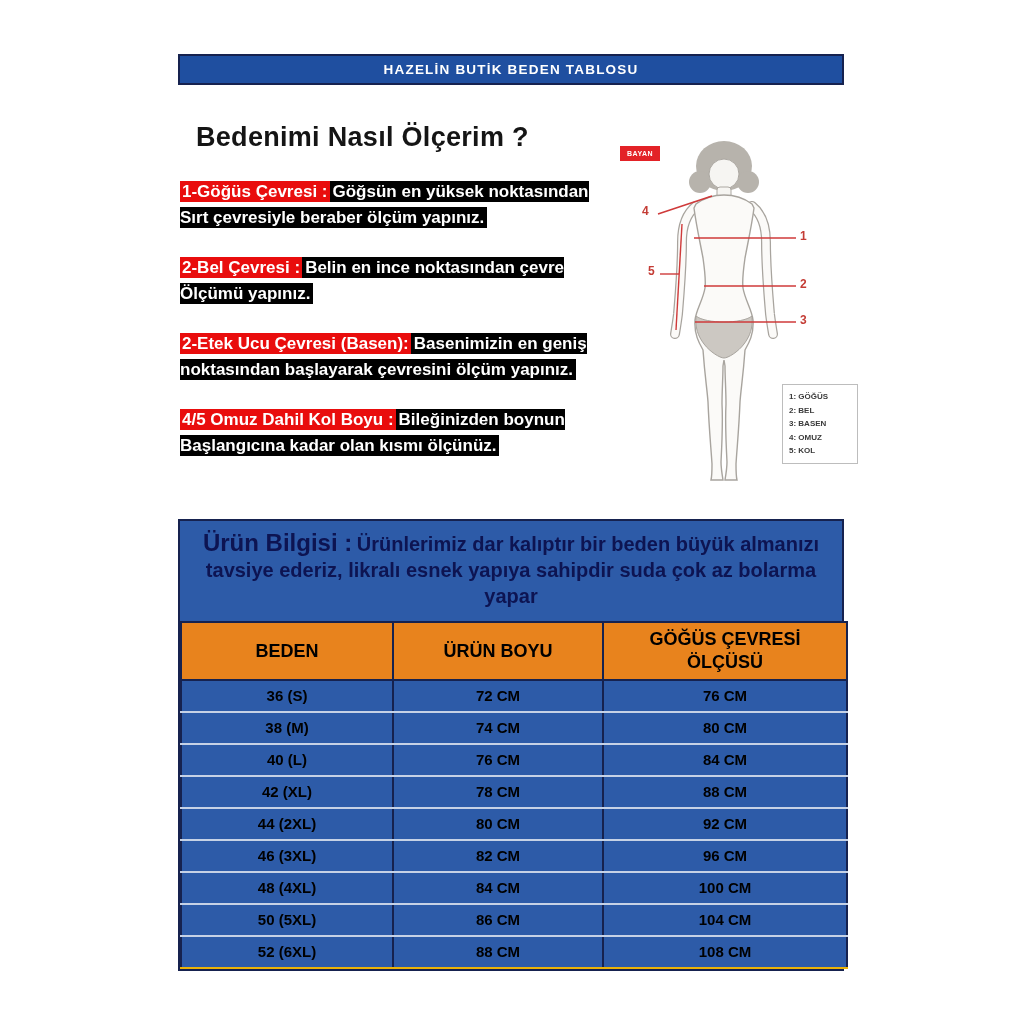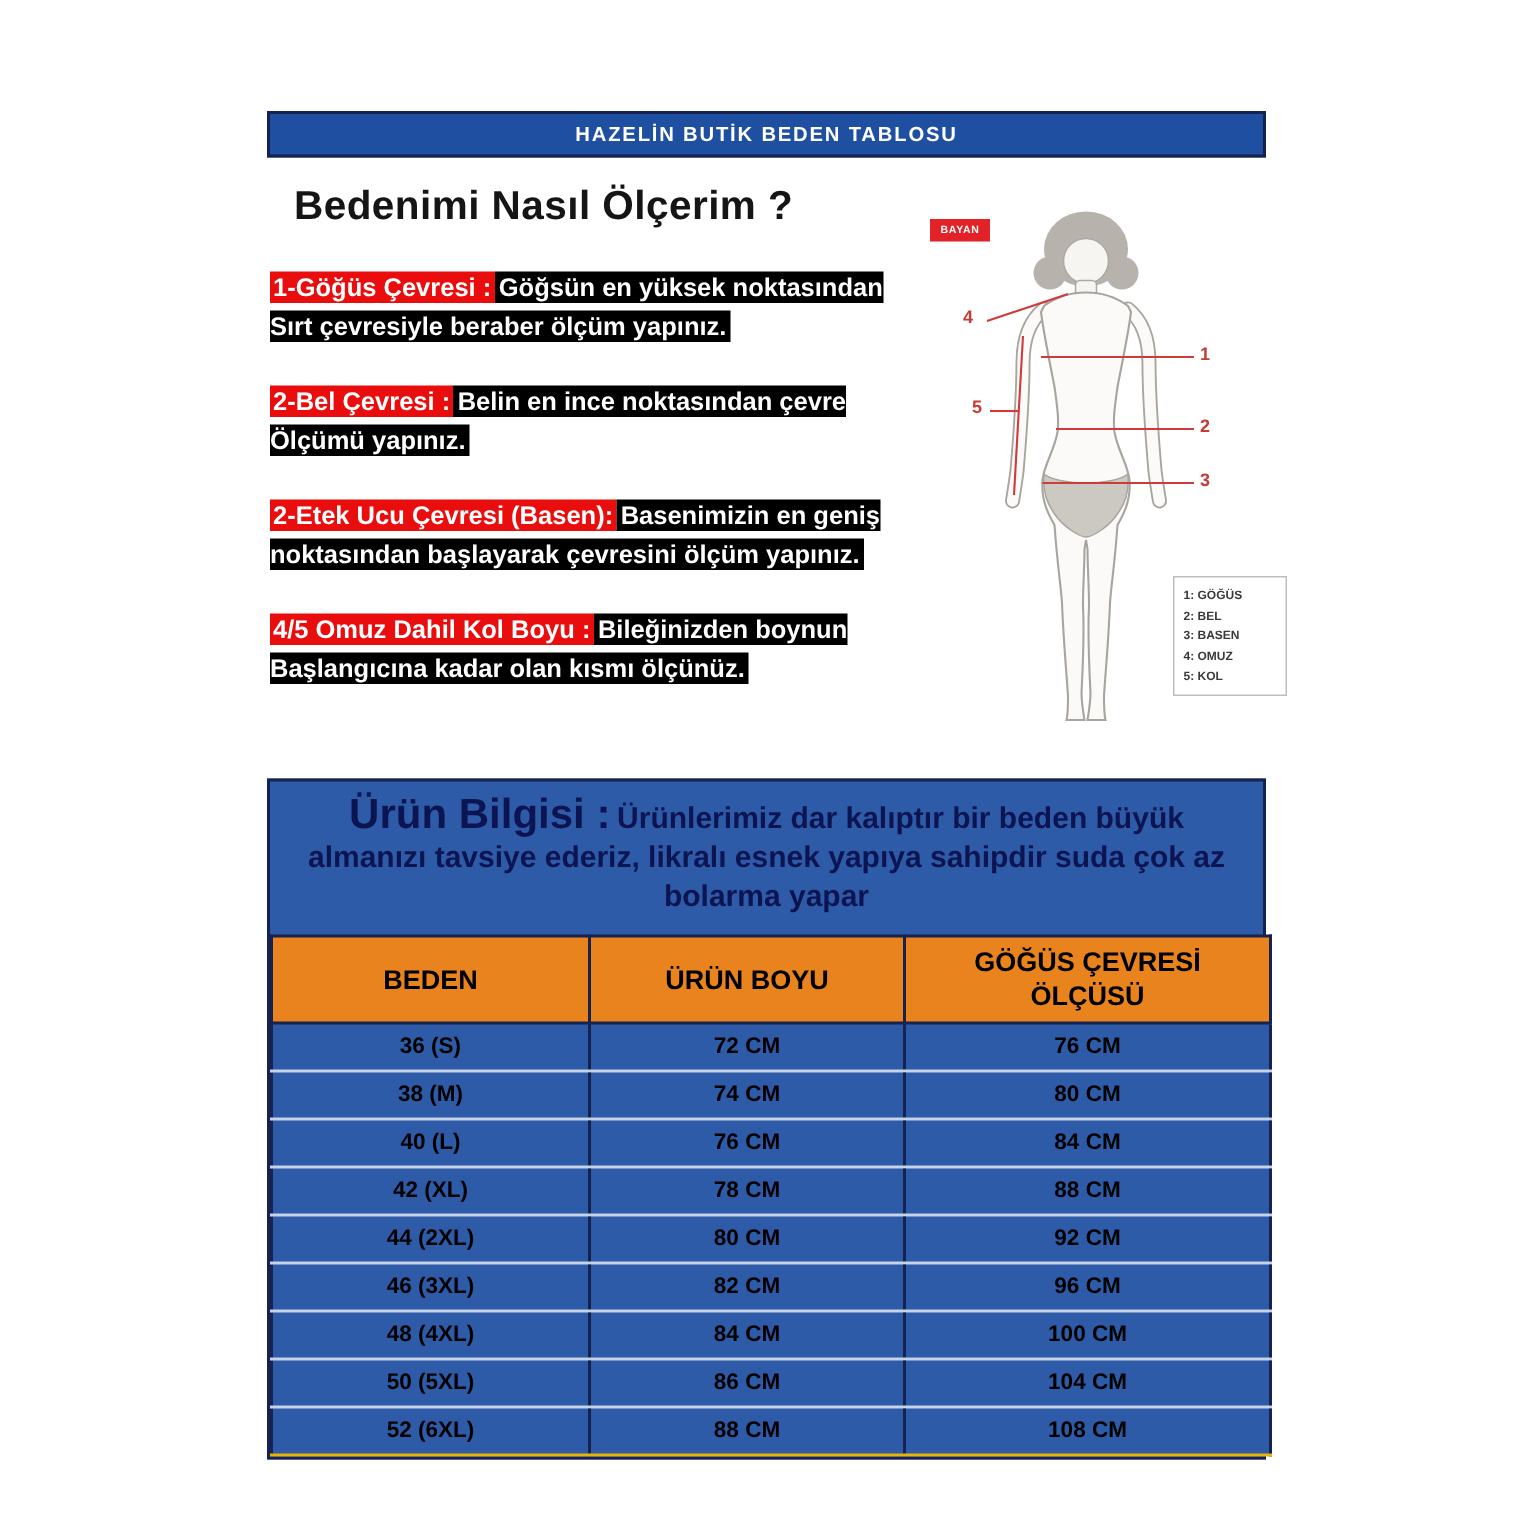--- a/index.html
+++ b/index.html
@@ -3,21 +3,21 @@
 <meta charset="utf-8">
 <style>
   * { margin:0; padding:0; box-sizing:border-box; }
   html,body { width:1024px; height:1024px; background:#ffffff; font-family:"Liberation Sans", sans-serif; }
   .page { position:relative; width:1024px; height:1024px; background:#fff; overflow:hidden; }
 
   
   .banner {
     position:absolute; left:178px; top:54px; width:666px; height:31px;
     background:#1f4fa0; border:2px solid #16224f;
-    display:flex; align-items:center; justify-content:center;margin-top:20px;
+    display:flex; align-items:center; justify-content:center;
   }
   .banner span { color:#ffffff; font-weight:bold; font-size:13.5px; letter-spacing:1.2px; }
 
   
   .title {
     position:absolute; left:196px; top:122px;
     font-size:27px; font-weight:bold; color:#151515; letter-spacing:0.3px;
   }
 
   
@@ -49,21 +49,21 @@
   }
 
   
   .size-table {
     position:absolute; left:178px; top:519px; width:666px;
     border:2px solid #16224f; background:#2d5ba8;
   }
   .info {
     padding:9px 22px 11px; text-align:center; color:#0d1452; line-height:25px;
   }
-  .info-label { font-size:28px; font-weight:bold; }
+  .info-label { font-size:24px; font-weight:bold; }
   .info-text  { font-size:20px; font-weight:bold;text-align:right; }
   table.size-chart { width:100%; border-collapse:collapse; table-layout:fixed; }
   table.size-chart th {
     background:#e8831d; color:#000; font-size:18px; font-weight:bold;
     padding:5px 4px; border:2px solid #16224f; white-space:pre-line; line-height:23px;
     vertical-align:middle; text-align:center;
   }
   table.size-chart td {
     background:#2d5ba8; color:#000; font-size:15px; font-weight:bold;
     text-align:center; padding:2px 4px; line-height:26px;

